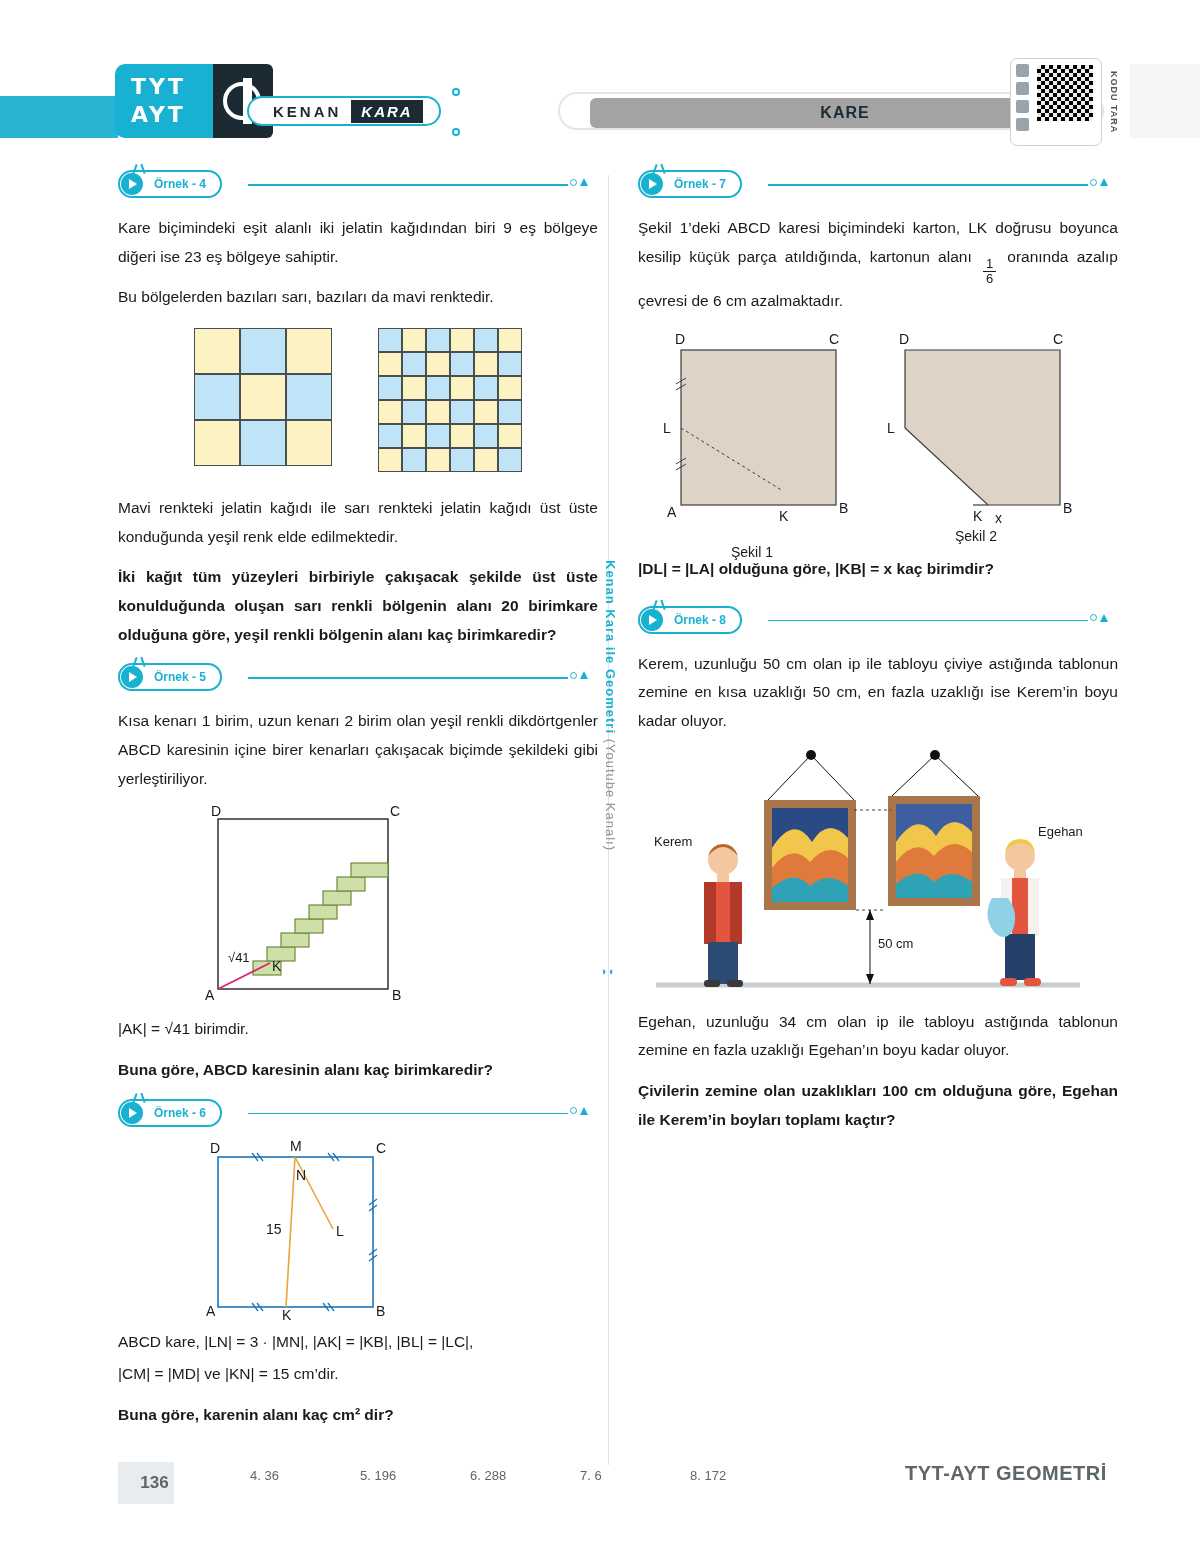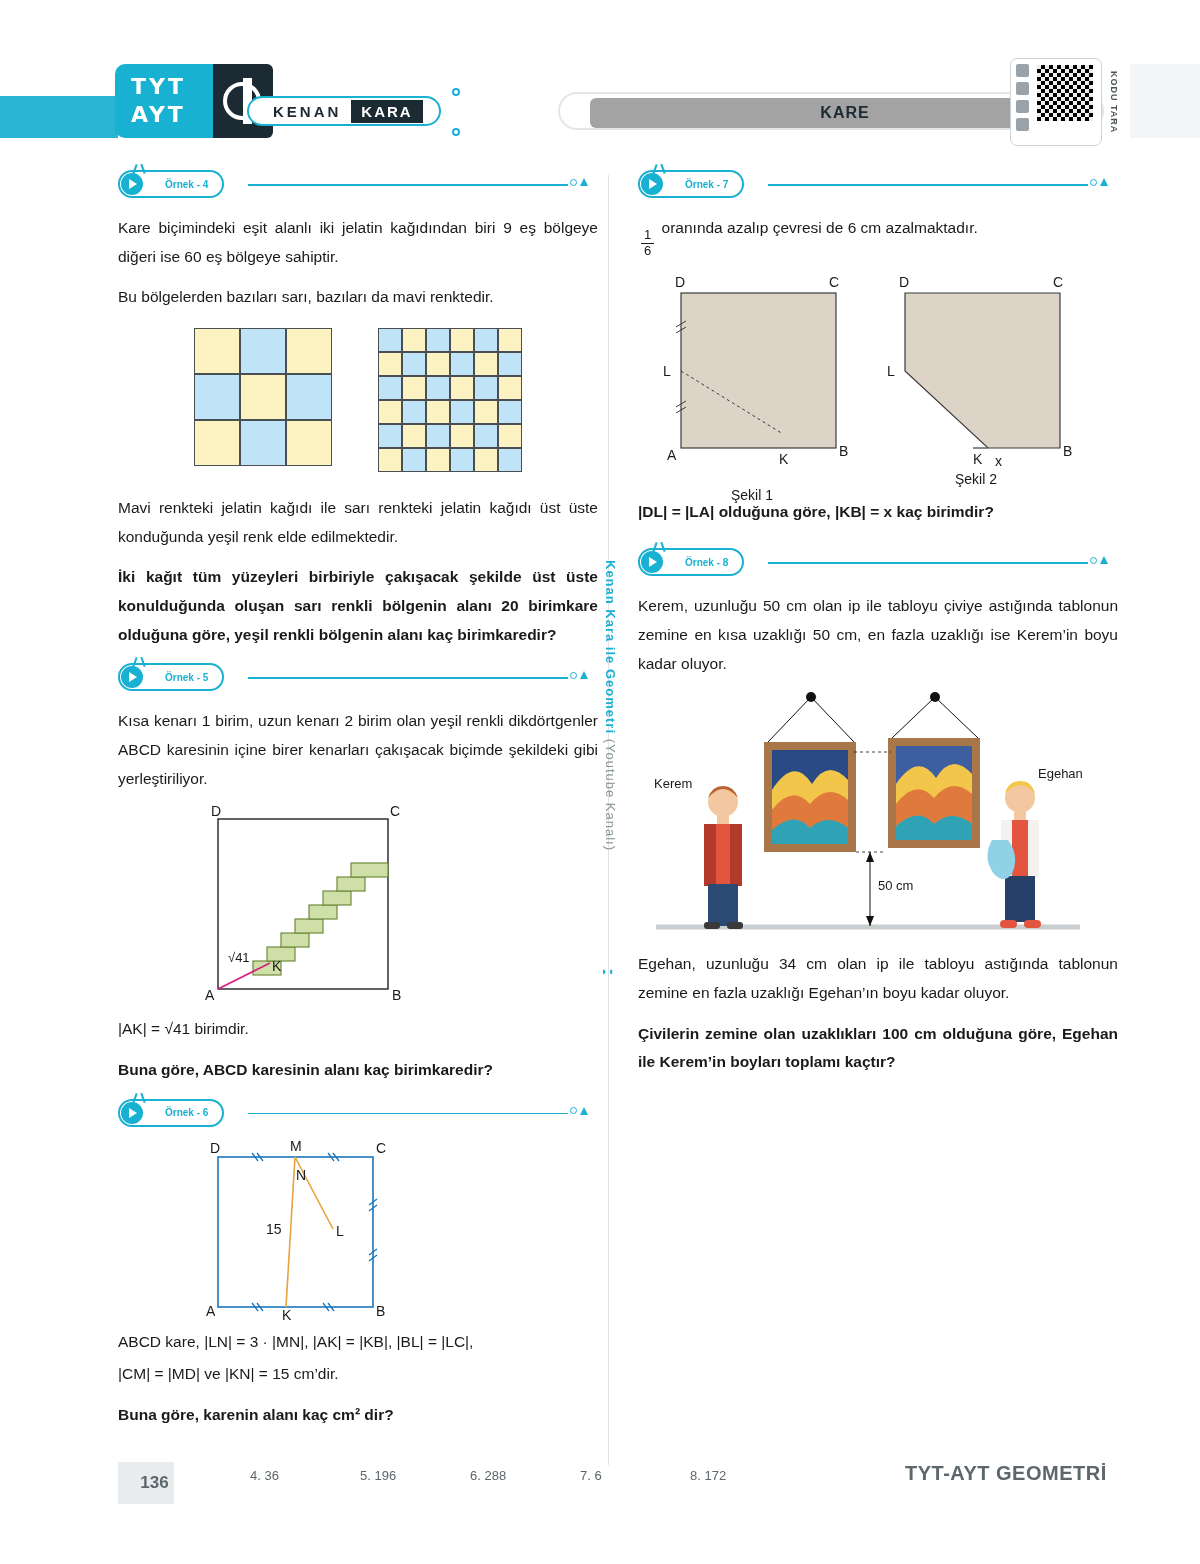--- a/index.html
+++ b/index.html
@@ -42,21 +42,21 @@
     position:absolute; left:247px; top:96px; height:30px;
     border:2px solid #19b1d2; border-radius:15px;
     padding:0 16px 0 24px; display:flex; align-items:center; gap:10px;
     background:#fff;
   }
   .author-name {
     font-size:15px; letter-spacing:3px; font-weight:bold; color:#1b2a33;
   }
   .author-surname {
     background:#1b2a33; color:#fff; font-size:15px; font-weight:bold;
-    letter-spacing:2px; padding:3px 10px;
+    letter-spacing:2px; padding:3px 10px;font-style:italic;
   }
   .pill-dot {
     position:absolute; width:8px; height:8px; border:2px solid #19b1d2;
     border-radius:50%; background:#fff;
   }
   .title-wrap {
     position:absolute; left:558px; top:92px; width:546px; height:38px;
     border:2px solid #e3e6e8; border-radius:19px; background:#fff;
   }
   .title-inner {
@@ -113,21 +113,21 @@
   }
   .spine-text .grey { color:#8b9499; font-weight:normal; }
   .spine-dots { position:absolute; left:601px; top:965px; font-size:11px; color:#19b1d2;}
   
   .ex-head { position:relative; height:34px; margin-bottom:10px; }
   .ex-pill {
     position:absolute; left:0; top:0; height:28px;
     border:2px solid #19b1d2; border-radius:14px; background:#fff;
     display:flex; align-items:center; padding:0 14px 0 34px;
   }
-  .ex-pill span { color:#19b1d2; font-size:10px; font-weight:bold;margin-left:11px; }
+  .ex-pill span { color:#19b1d2; font-size:12px; font-weight:bold; }
   .tri-btn {
     position:absolute; left:3px; top:3px; width:22px; height:22px;
     background:#19b1d2; border-radius:50%;
   }
   .tri-btn::after {
     content:""; position:absolute; left:8px; top:6px;
     border-left:8px solid #fff; border-top:5px solid transparent;
     border-bottom:5px solid transparent;
   }
   .ant { position:absolute; left:14px; top:-8px; width:12px; height:10px; }
@@ -239,21 +239,21 @@
       <div class="ant"></div>
       <span>Örnek - 4</span>
     </div>
     <div class="tri-btn"></div>
     <div class="ex-end" style="left:452px;">
       <div class="o"></div>
       <div class="t"></div>
     </div>
   </div>
 
-  <p class="body">Kare biçimindeki eşit alanlı iki jelatin kağıdından biri 9 eş bölgeye diğeri ise 60 eş bölgeye sahiptir.</p>
+  <p class="body">Kare biçimindeki eşit alanlı iki jelatin kağıdından biri 9 eş bölgeye diğeri ise 23 eş bölgeye sahiptir.</p>
   <p class="body">Bu bölgelerden bazıları sarı, bazıları da mavi renktedir.</p>
 
   <div class="grids">
     <div class="g9">
       <div class="cy"></div>
         <div class="cb"></div>
         <div class="cy"></div>
       <div class="cb"></div>
         <div class="cy"></div>
         <div class="cb"></div>
@@ -403,20 +403,21 @@
       <span>Örnek - 7</span>
     </div>
     <div class="tri-btn"></div>
     <div class="ex-end" style="left:452px;">
       <div class="o"></div>
       <div class="t"></div>
     </div>
   </div>
 
   <p class="body">
+    <span>Şekil 1’deki ABCD karesi biçimindeki karton, LK doğrusu boyunca kesilip küçük parça atıldığında, kartonun alanı</span>
     <span class="frac">
       <span class="num">1</span>
       <span class="den">6</span>
     </span>
     <span>oranında azalıp çevresi de 6 cm azalmaktadır.</span>
   </p>
 
   <div class="fig" style="width:470px; height:215px;">
     <svg width="470" height="215">
 

